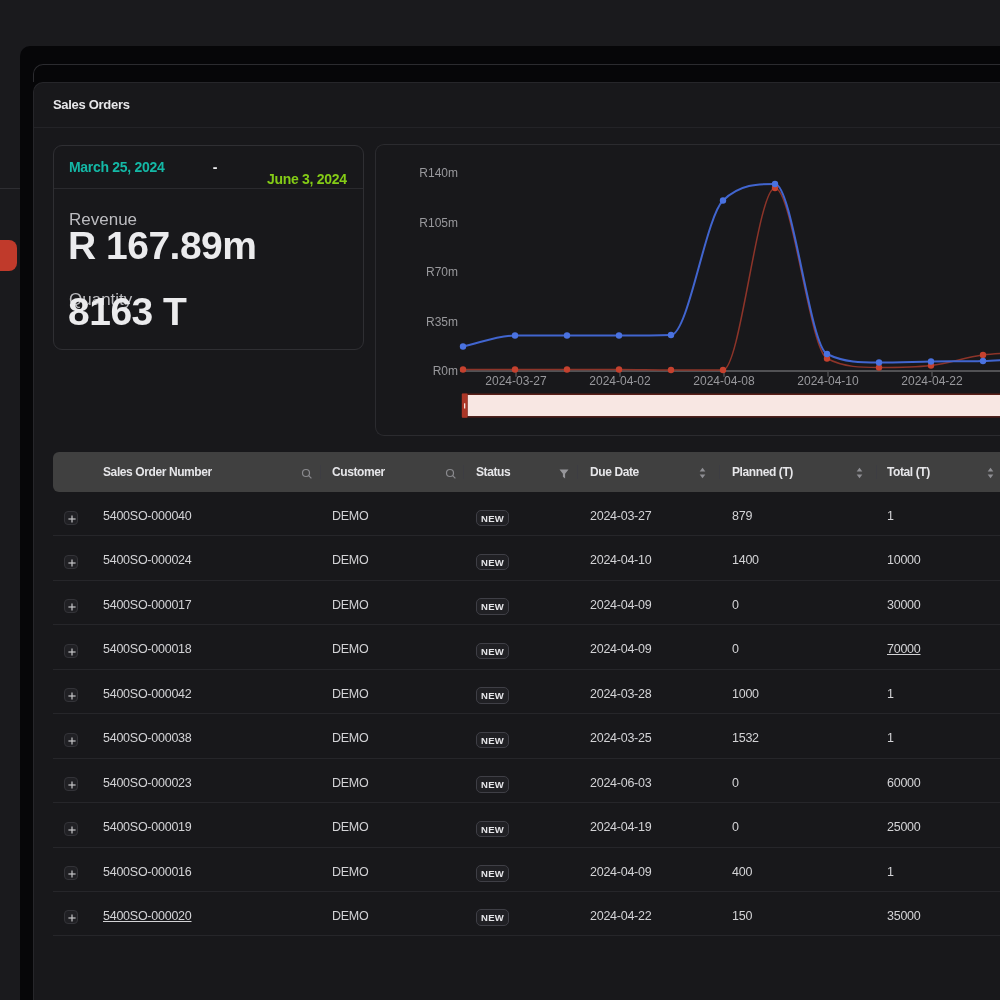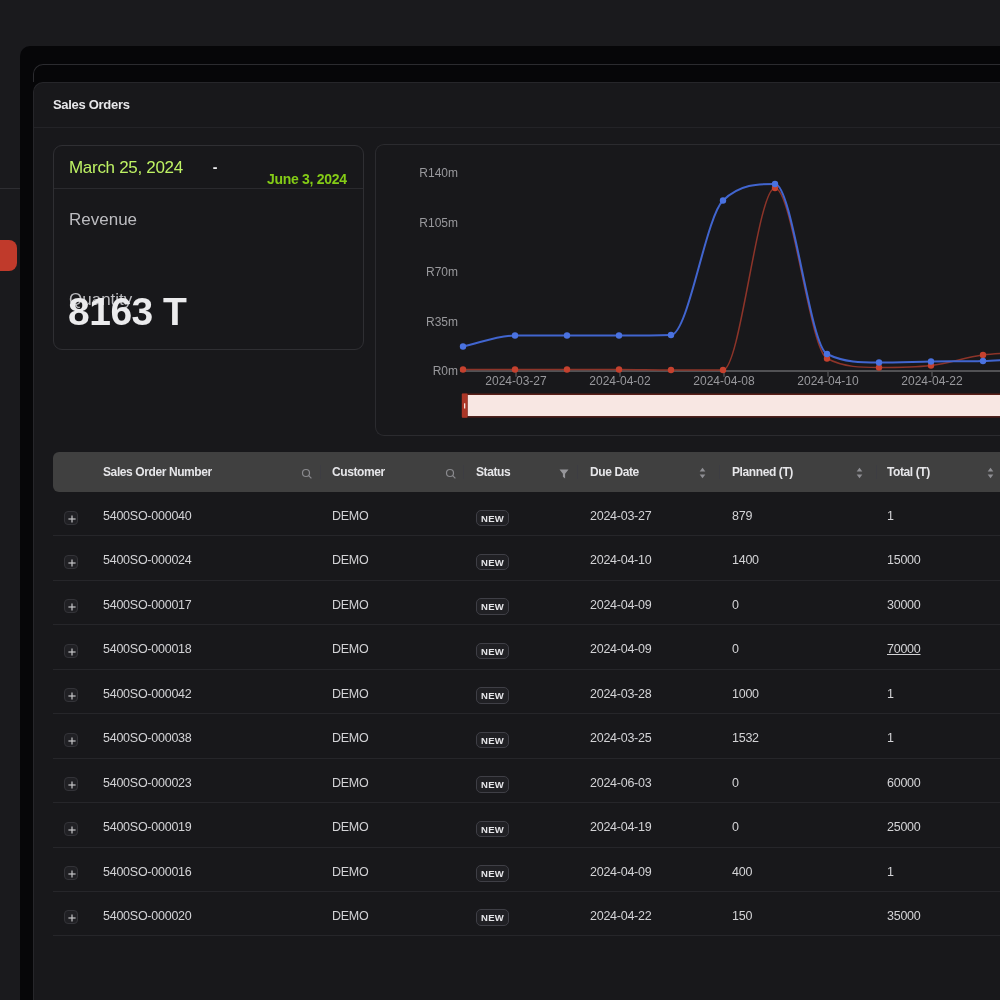--- a/index.html
+++ b/index.html
@@ -14,21 +14,21 @@
   
   .tabtop { left:13px; top:18px; width:975px; height:18px; border-top:1px solid #2b2b2f; border-left:1px solid #2b2b2f; border-radius:10px 0 0 0; }
   
   .panel { left:13px; top:36px; width:975px; height:920px; background:#18181b; border:1px solid #26262a; border-right:none; border-bottom:none; border-radius:10px 0 0 0; }
   .panel-title { left:19px; top:10px; width:300px; height:24px; line-height:24px; font-size:13px; font-weight:700; letter-spacing:-0.3px; color:#e7e7ea; }
   .panel-divider { left:0; top:44px; width:975px; height:1px; background:#232327; }
 
   
   .datecard { left:19px; top:62px; width:311px; height:205px; border:1px solid #2f2f33; border-radius:9px; }
   .dc-row { left:0; top:0; width:100%; height:43px; border-bottom:1px solid #2a2a2e; }
-  .dc-d1 { left:15px; top:0; height:43px; line-height:43px; font-size:17px; letter-spacing:-0.3px; font-weight:400; color:#bef264; }
+  .dc-d1 { left:15px; top:0; height:43px; line-height:43px; font-size:14px; letter-spacing:-0.3px; font-weight:700; color:#14b8a6; }
   .dc-dash { left:155px; top:0; width:12px; height:43px; line-height:43px; font-size:14px; font-weight:700; color:#ededee; text-align:center; }
   .dc-d2 { left:213px; top:12px; height:43px; line-height:43px; font-size:14px; letter-spacing:-0.3px; font-weight:700; color:#84cc16; }
   .dc-lbl { left:15px; font-size:17px; color:#bcbcc0; }
   .dc-big { left:14px; font-size:39px; font-weight:700; letter-spacing:-0.5px; color:#ebebed; }
 
   
   .chartcard { left:341px; top:61px; width:640px; height:292px; border:1px solid #2b2b2f; border-right:none; border-radius:9px 0 0 9px; }
 
   
   .table { left:19px; top:369px; width:956px; }
@@ -49,20 +49,21 @@
     <div class="abs panel">
       <div class="abs panel-title">Sales Orders</div>
       <div class="abs panel-divider"></div>
 
       <div class="abs datecard">
         <div class="abs dc-row"></div>
         <div class="abs dc-d1">March 25, 2024</div>
         <div class="abs dc-dash">-</div>
         <div class="abs dc-d2">June 3, 2024</div>
         <div class="abs dc-lbl" style="top:64px;">Revenue</div>
+        <div class="abs dc-big" style="top:78px;">R 167.89m</div>
         <div class="abs dc-lbl" style="top:144px;">Quantity</div>
         <div class="abs dc-big" style="top:144px;">8163 T</div>
       </div>
 
       <div class="abs chartcard">
         <svg style="position:absolute;left:-1px;top:-1px;" width="640" height="292" viewBox="374 143 640 292">
 <g font-family="Liberation Sans, sans-serif" font-size="12" fill="#98989c">
 <text x="457" y="176.2" text-anchor="end">R140m</text>
 <text x="457" y="225.7" text-anchor="end">R105m</text>
 <text x="457" y="275.2" text-anchor="end">R70m</text>
@@ -168,21 +169,21 @@
               <svg width="10" height="10" viewBox="0 0 10 10">
                 <line x1="5" y1="1.4" x2="5" y2="8.6" stroke="#c6c6c9" stroke-width="1.2"></line>
                 <line x1="1.4" y1="5" x2="8.6" y2="5" stroke="#c6c6c9" stroke-width="1.2"></line>
               </svg>
             </div>
             <div class="cell" style="left:50px;">5400SO-000024</div>
             <div class="cell" style="left:279px;">DEMO</div>
             <div class="badge">NEW</div>
             <div class="cell" style="left:537px;">2024-04-10</div>
             <div class="cell" style="left:679px;">1400</div>
-            <div class="cell" style="left:834px;">15000</div>
+            <div class="cell" style="left:834px;">10000</div>
           </div>
 <div class="row">
             <div class="plusbtn">
               <svg width="10" height="10" viewBox="0 0 10 10">
                 <line x1="5" y1="1.4" x2="5" y2="8.6" stroke="#c6c6c9" stroke-width="1.2"></line>
                 <line x1="1.4" y1="5" x2="8.6" y2="5" stroke="#c6c6c9" stroke-width="1.2"></line>
               </svg>
             </div>
             <div class="cell" style="left:50px;">5400SO-000017</div>
             <div class="cell" style="left:279px;">DEMO</div>
@@ -275,21 +276,21 @@
             <div class="cell" style="left:679px;">400</div>
             <div class="cell" style="left:834px;">1</div>
           </div>
 <div class="row">
             <div class="plusbtn">
               <svg width="10" height="10" viewBox="0 0 10 10">
                 <line x1="5" y1="1.4" x2="5" y2="8.6" stroke="#c6c6c9" stroke-width="1.2"></line>
                 <line x1="1.4" y1="5" x2="8.6" y2="5" stroke="#c6c6c9" stroke-width="1.2"></line>
               </svg>
             </div>
-            <div class="cell" style="left:50px;">5400SO-000020</div>
+            <div class="cell" style="left:50px;text-decoration:underline;">5400SO-000020</div>
             <div class="cell" style="left:279px;">DEMO</div>
             <div class="badge">NEW</div>
             <div class="cell" style="left:537px;">2024-04-22</div>
             <div class="cell" style="left:679px;">150</div>
             <div class="cell" style="left:834px;">35000</div>
           </div>
       </div>
     </div>
   </div>
   <div class="abs side-divider"></div>

